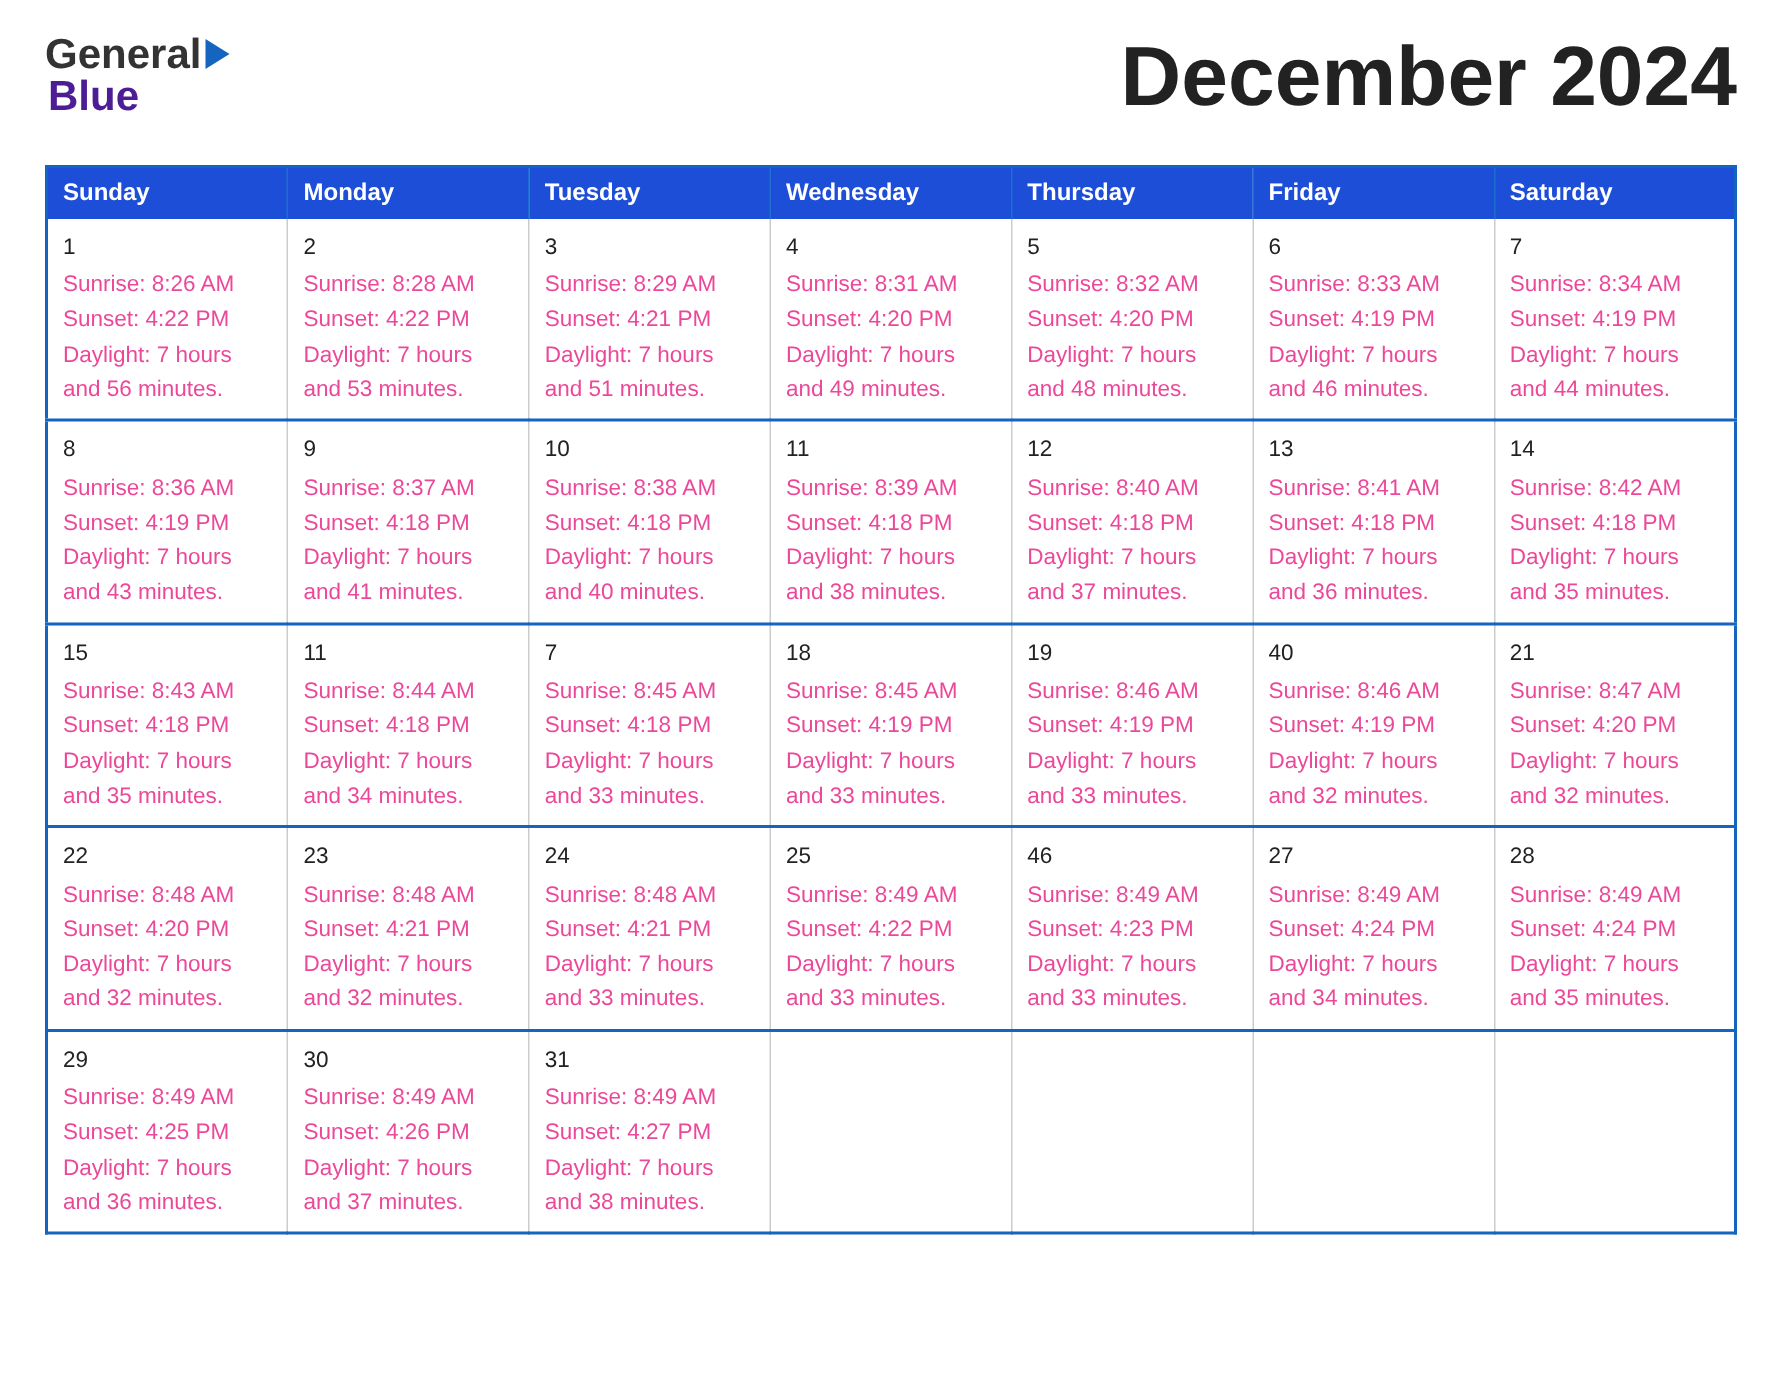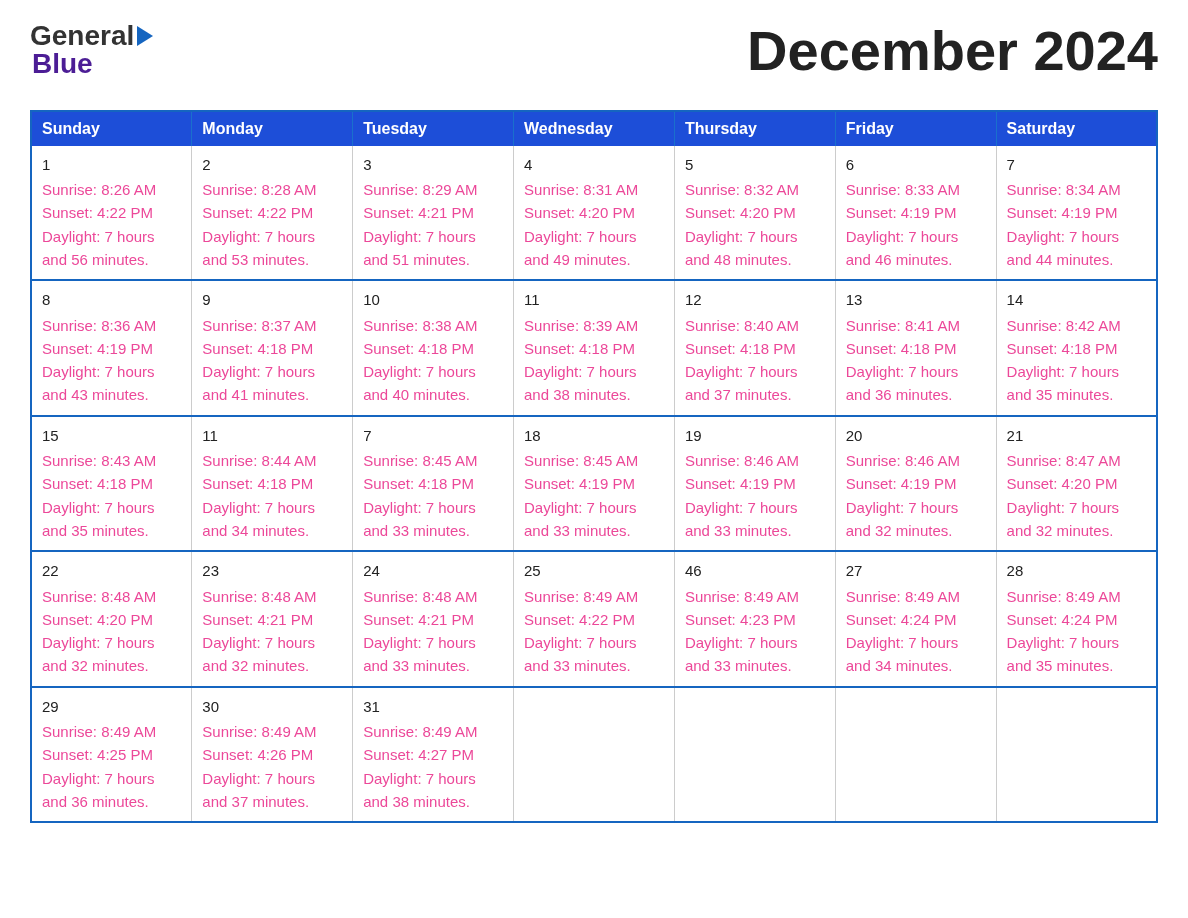--- a/index.html
+++ b/index.html
@@ -159,21 +159,21 @@
         <td><span class="day-number">12</span><span class="day-info">Sunrise: 8:40 AM<br>Sunset: 4:18 PM<br>Daylight: 7 hours and 37 minutes.</span></td>
         <td><span class="day-number">13</span><span class="day-info">Sunrise: 8:41 AM<br>Sunset: 4:18 PM<br>Daylight: 7 hours and 36 minutes.</span></td>
         <td><span class="day-number">14</span><span class="day-info">Sunrise: 8:42 AM<br>Sunset: 4:18 PM<br>Daylight: 7 hours and 35 minutes.</span></td>
       </tr>
       <tr>
         <td><span class="day-number">15</span><span class="day-info">Sunrise: 8:43 AM<br>Sunset: 4:18 PM<br>Daylight: 7 hours and 35 minutes.</span></td>
         <td><span class="day-number">11</span><span class="day-info">Sunrise: 8:44 AM<br>Sunset: 4:18 PM<br>Daylight: 7 hours and 34 minutes.</span></td>
         <td><span class="day-number">7</span><span class="day-info">Sunrise: 8:45 AM<br>Sunset: 4:18 PM<br>Daylight: 7 hours and 33 minutes.</span></td>
         <td><span class="day-number">18</span><span class="day-info">Sunrise: 8:45 AM<br>Sunset: 4:19 PM<br>Daylight: 7 hours and 33 minutes.</span></td>
         <td><span class="day-number">19</span><span class="day-info">Sunrise: 8:46 AM<br>Sunset: 4:19 PM<br>Daylight: 7 hours and 33 minutes.</span></td>
-        <td><span class="day-number">20</span><span class="day-info">Sunrise: 8:46 AM<br>Sunset: 4:19 PM<br>Daylight: 7 hours and 32 minutes.</span></td>
+        <td><span class="day-number">40</span><span class="day-info">Sunrise: 8:46 AM<br>Sunset: 4:19 PM<br>Daylight: 7 hours and 32 minutes.</span></td>
         <td><span class="day-number">21</span><span class="day-info">Sunrise: 8:47 AM<br>Sunset: 4:20 PM<br>Daylight: 7 hours and 32 minutes.</span></td>
       </tr>
       <tr>
         <td><span class="day-number">22</span><span class="day-info">Sunrise: 8:48 AM<br>Sunset: 4:20 PM<br>Daylight: 7 hours and 32 minutes.</span></td>
         <td><span class="day-number">23</span><span class="day-info">Sunrise: 8:48 AM<br>Sunset: 4:21 PM<br>Daylight: 7 hours and 32 minutes.</span></td>
         <td><span class="day-number">24</span><span class="day-info">Sunrise: 8:48 AM<br>Sunset: 4:21 PM<br>Daylight: 7 hours and 33 minutes.</span></td>
         <td><span class="day-number">25</span><span class="day-info">Sunrise: 8:49 AM<br>Sunset: 4:22 PM<br>Daylight: 7 hours and 33 minutes.</span></td>
         <td><span class="day-number">46</span><span class="day-info">Sunrise: 8:49 AM<br>Sunset: 4:23 PM<br>Daylight: 7 hours and 33 minutes.</span></td>
         <td><span class="day-number">27</span><span class="day-info">Sunrise: 8:49 AM<br>Sunset: 4:24 PM<br>Daylight: 7 hours and 34 minutes.</span></td>
         <td><span class="day-number">28</span><span class="day-info">Sunrise: 8:49 AM<br>Sunset: 4:24 PM<br>Daylight: 7 hours and 35 minutes.</span></td>

